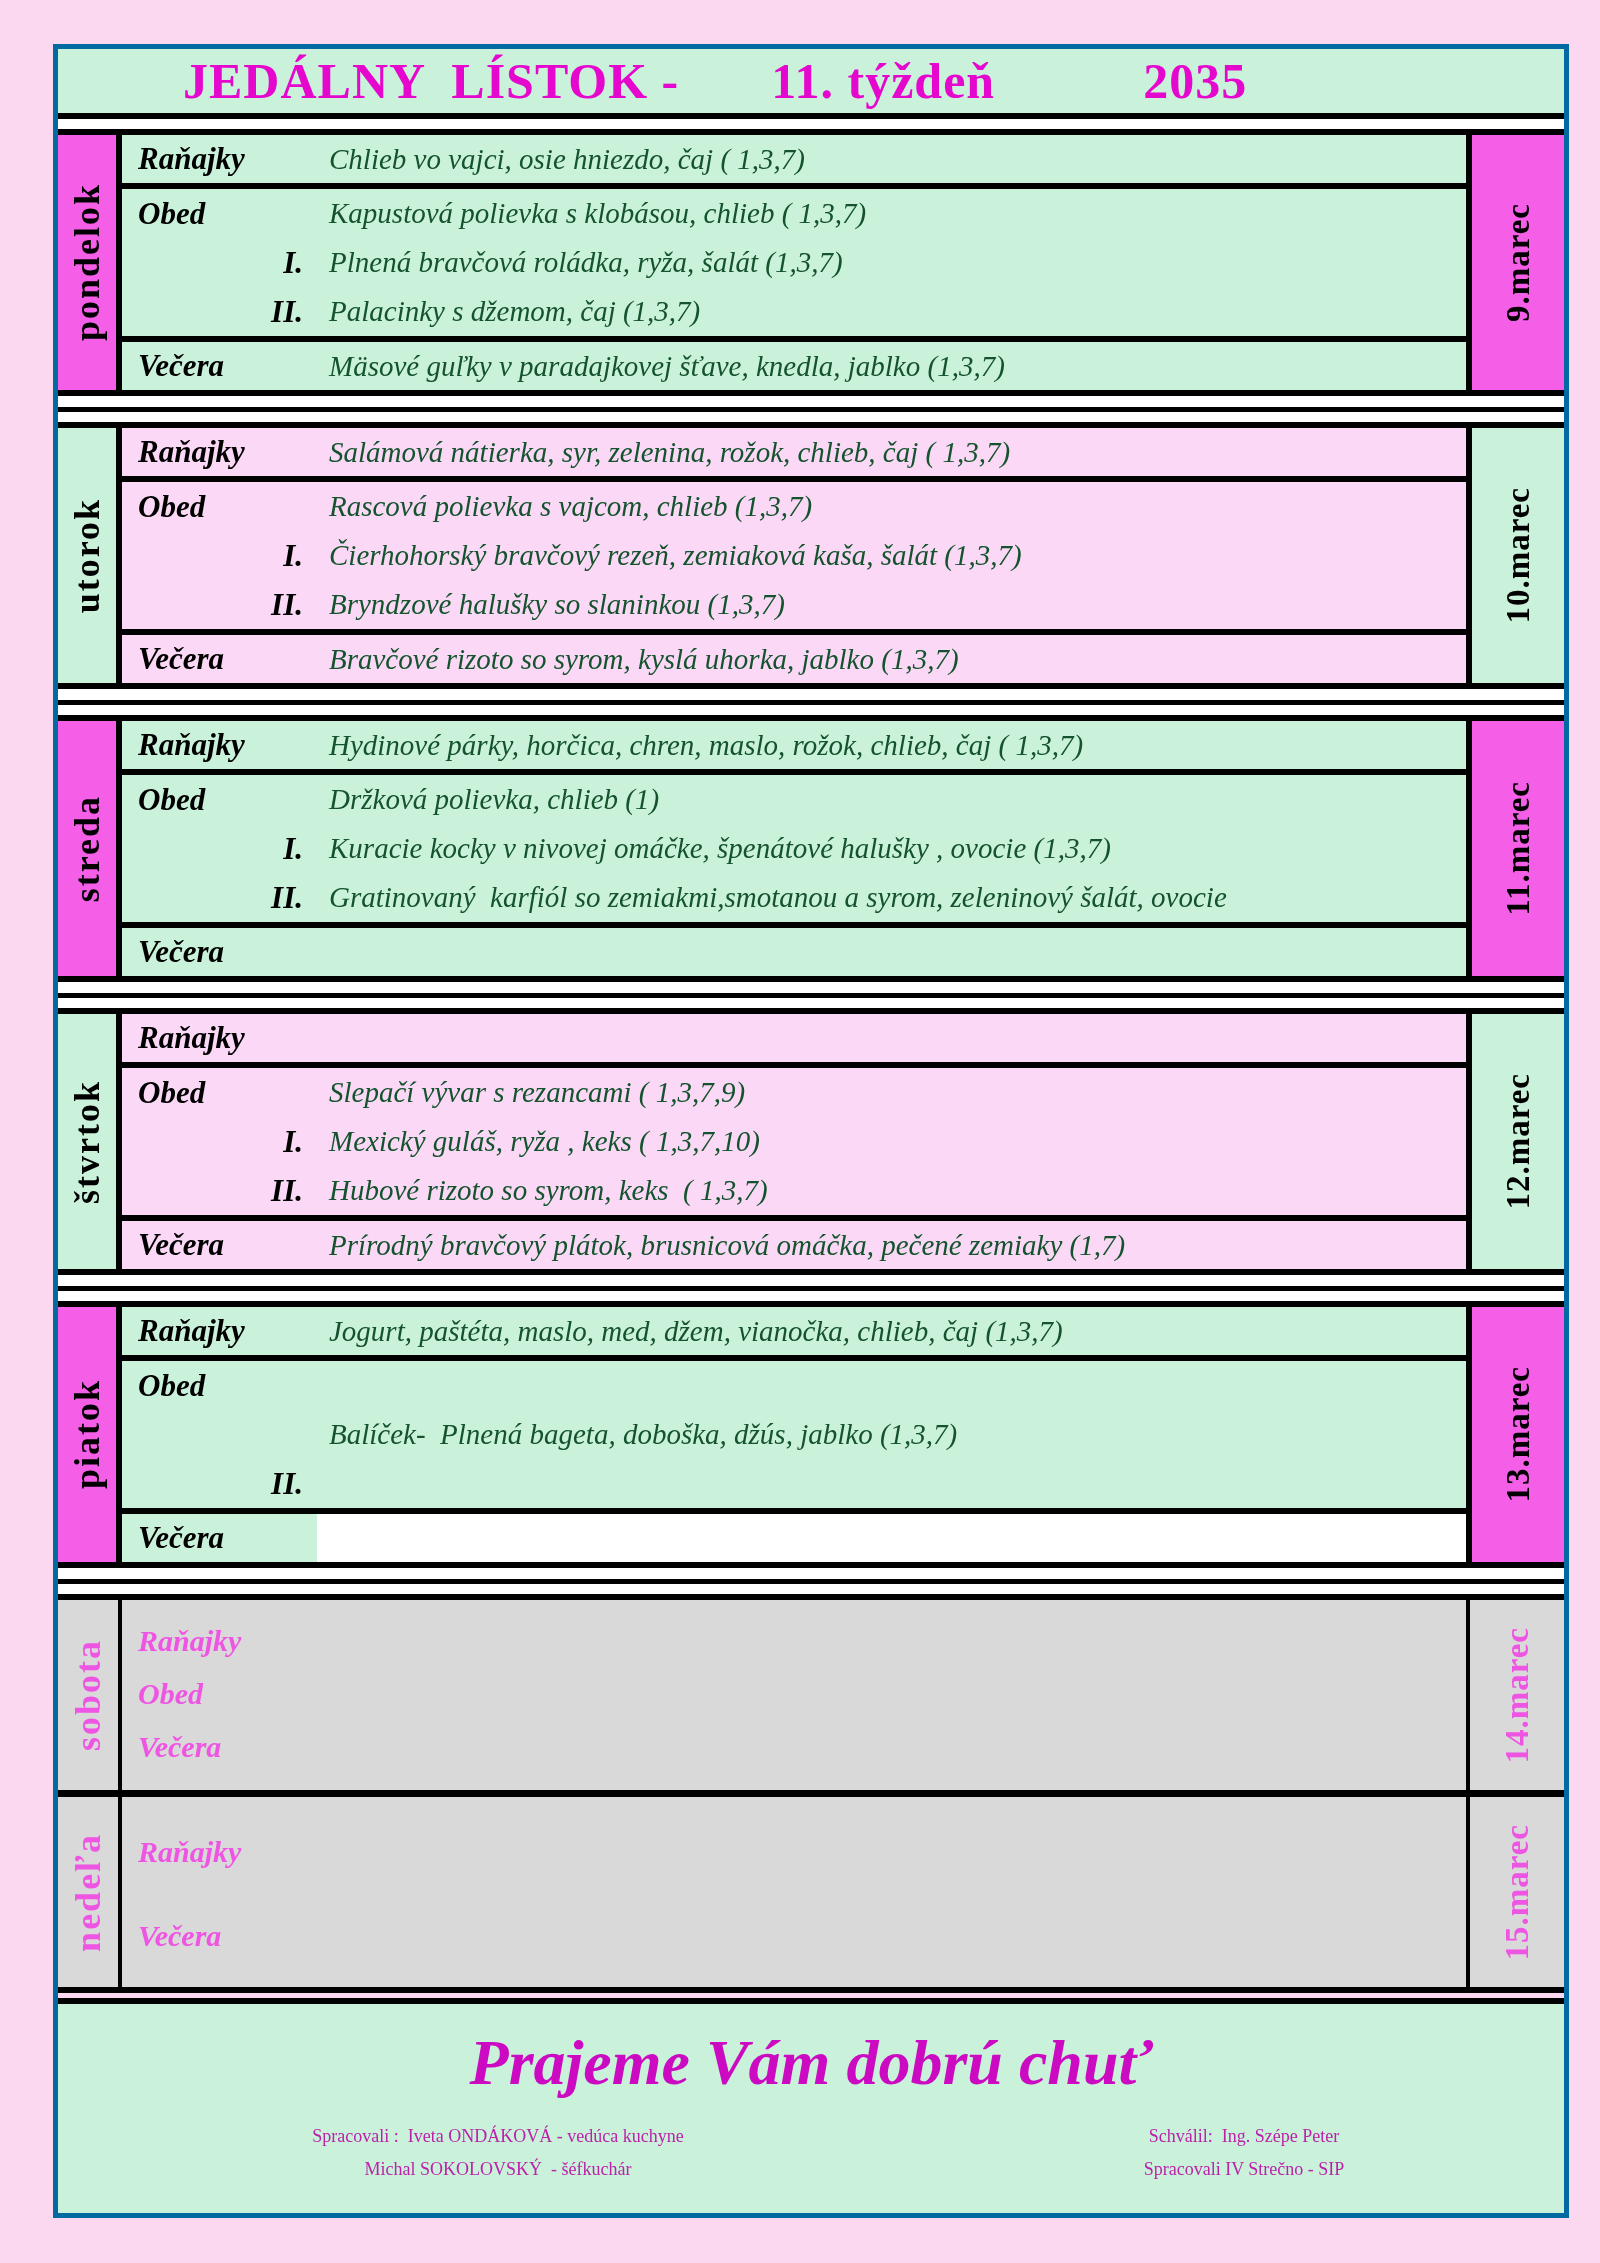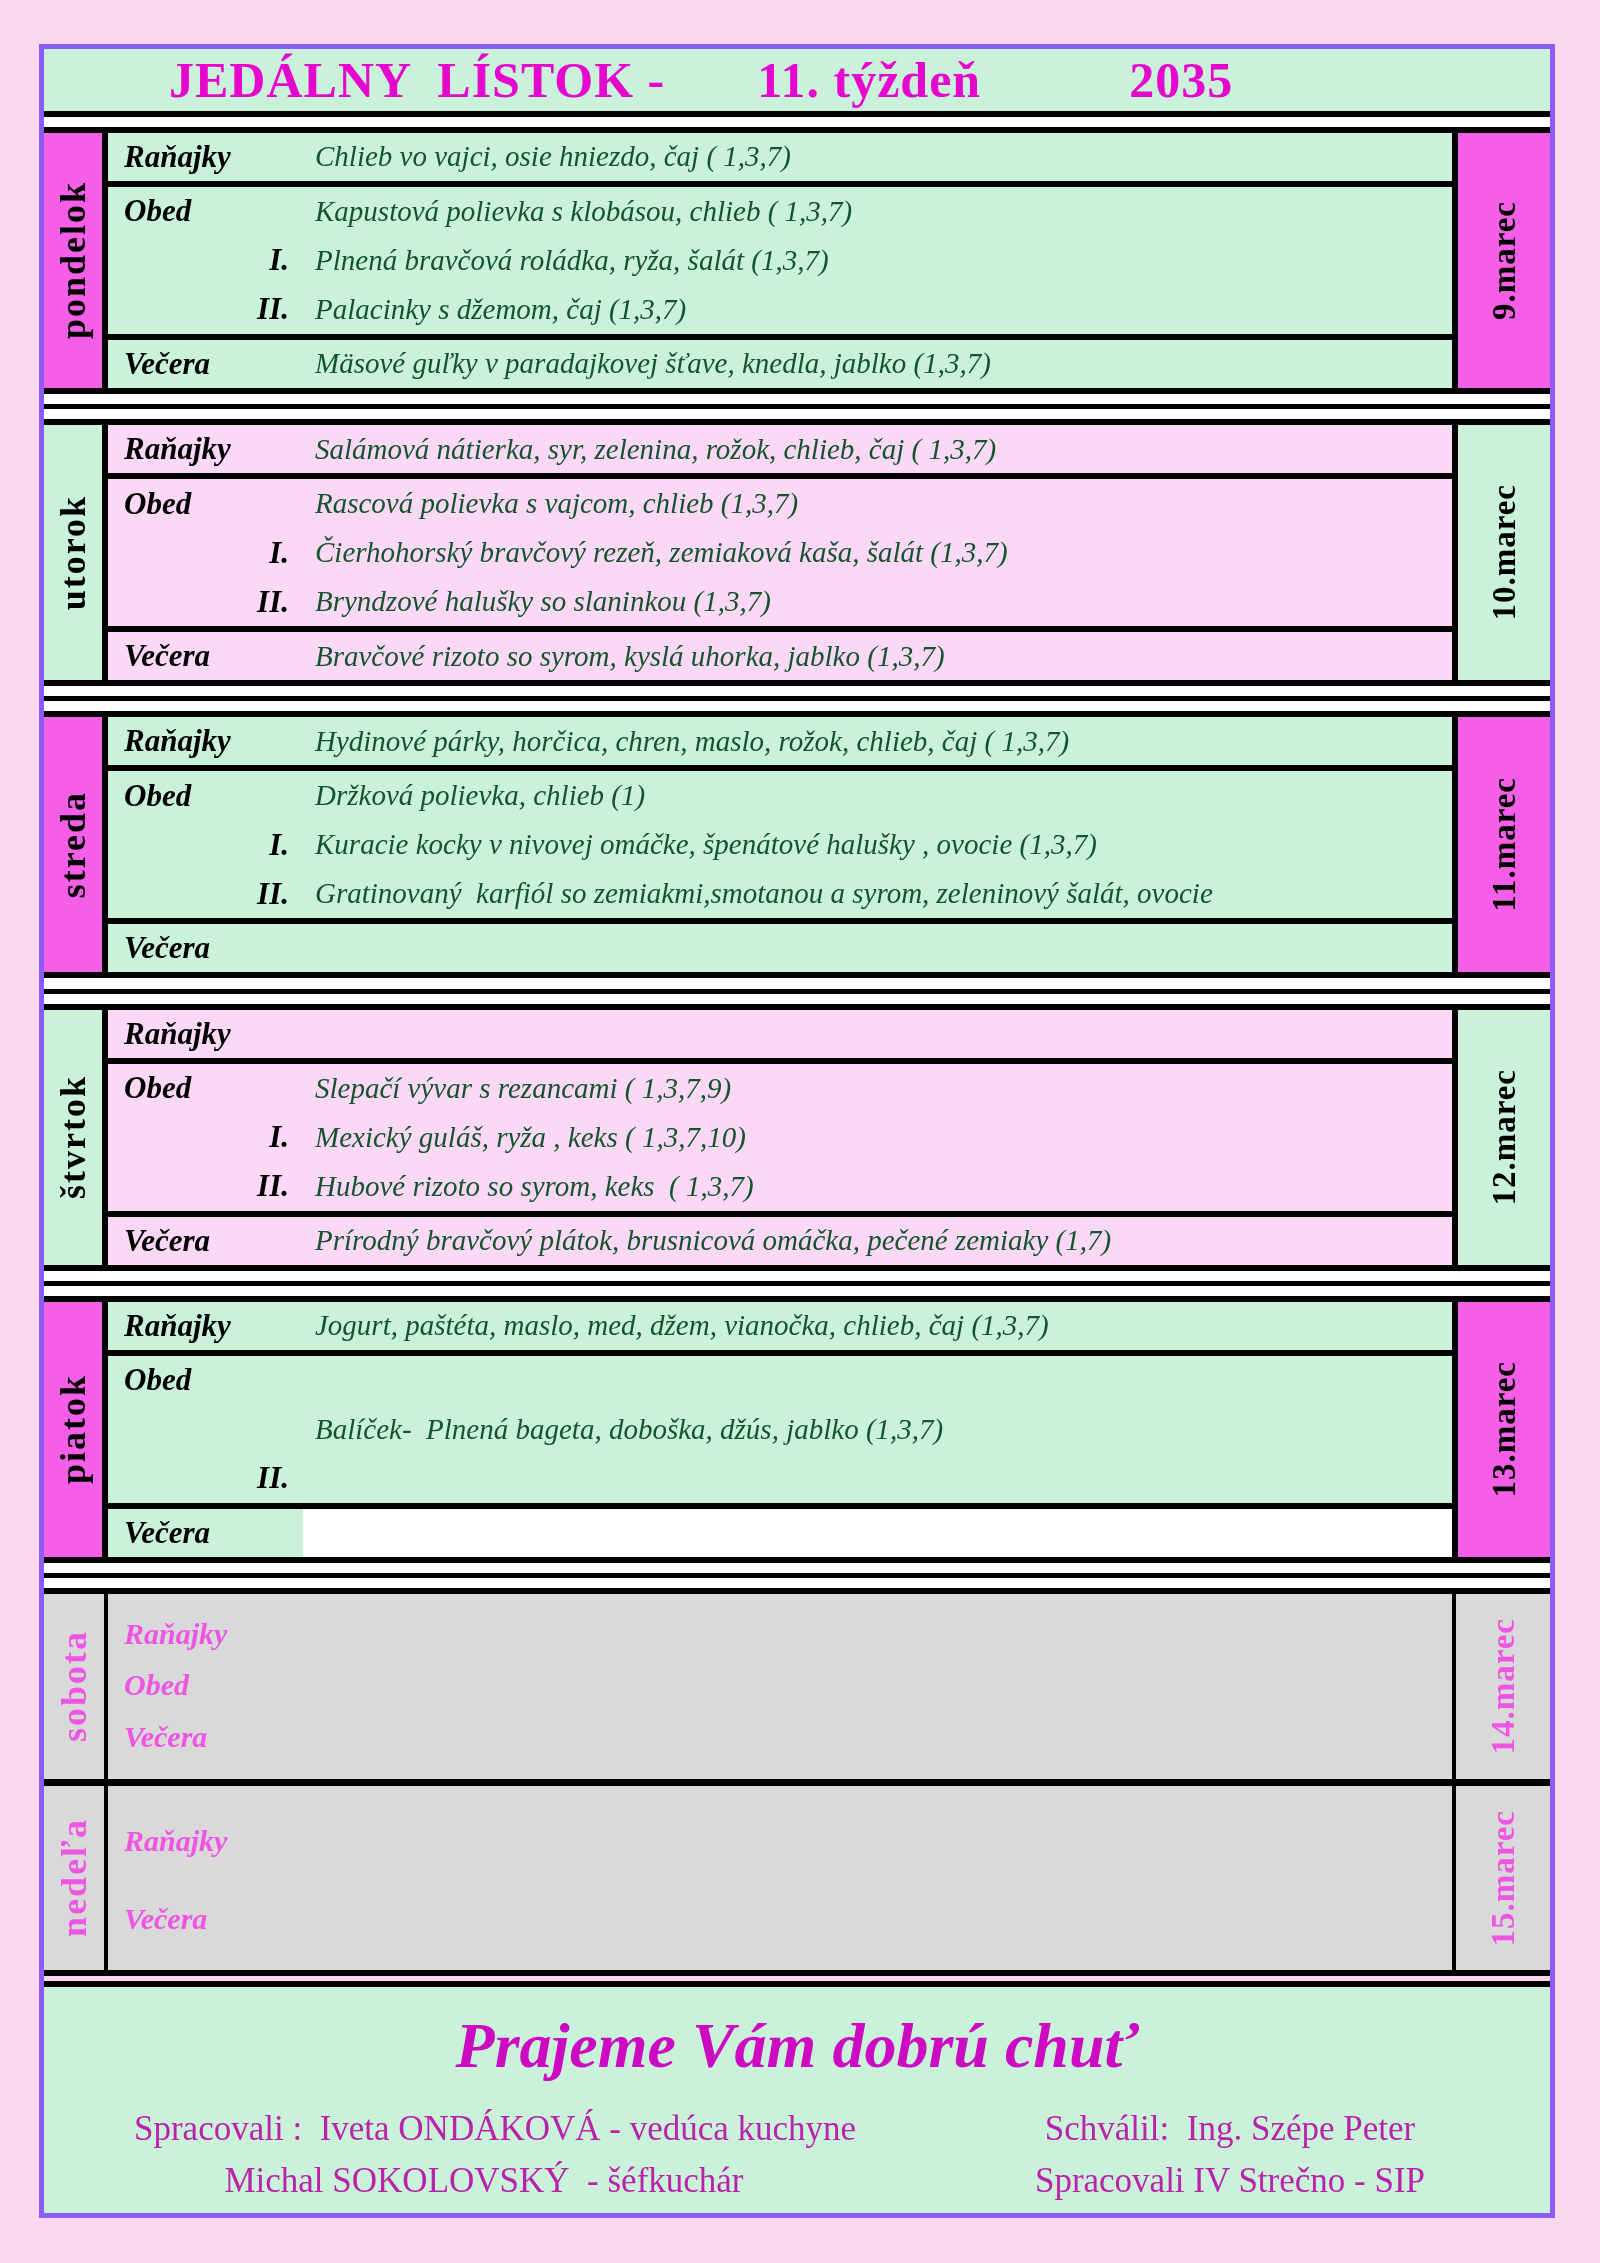--- a/index.html
+++ b/index.html
@@ -3,23 +3,23 @@
 <meta charset="utf-8">
 <style>
   * { box-sizing: border-box; margin: 0; padding: 0; }
   html, body { width: 1600px; height: 2263px; overflow: hidden; }
   body {
     background: var(--page-bg, #fcd7f0);
     font-family: "Liberation Serif", serif;
     position: relative;
   }
   .sheet {
-    position: absolute; left: 39px; top: 44px;
+    position: absolute; left: 53px; top: 44px;
     width: 1516px; height: 2174px;
-    border: 5px solid #8b5cf6;
+    border: 5px solid #0369a1;
     background: #fff;
     display: flex; flex-direction: column;
   }
   
   .title-bar {
     height: 70px; border-bottom: 6px solid #000;
     background: var(--mint, #caf2db);
     display: flex; align-items: center; padding-left: 125px;
   }
   .title-part {
@@ -81,21 +81,21 @@
   
   .footer {
     flex: 1; border-top: 6px solid #000;
     background: var(--mint, #caf2db); text-align: center;
   }
   .wish {
     margin-top: 22px; font-style: italic; font-weight: bold; font-size: 64px;
     color: var(--wish-color, #cb0ac2); white-space: pre;
   }
   .credits {
-    display: flex; margin-top: 26px; font-size: 35px;
+    display: flex; margin-top: 26px; font-size: 18px;
     color: var(--credits-color, #bb22aa);
     gap: 24px;
   }
   .credits .col { text-align: center; }
   .credits .col div { margin-bottom: 12px; white-space: pre; }
   .col.left  { margin-left: 90px; width: 700px; }
   .col.right { margin-left: auto; margin-right: 110px; width: 420px; }
 </style>
 </head>
 <body>

